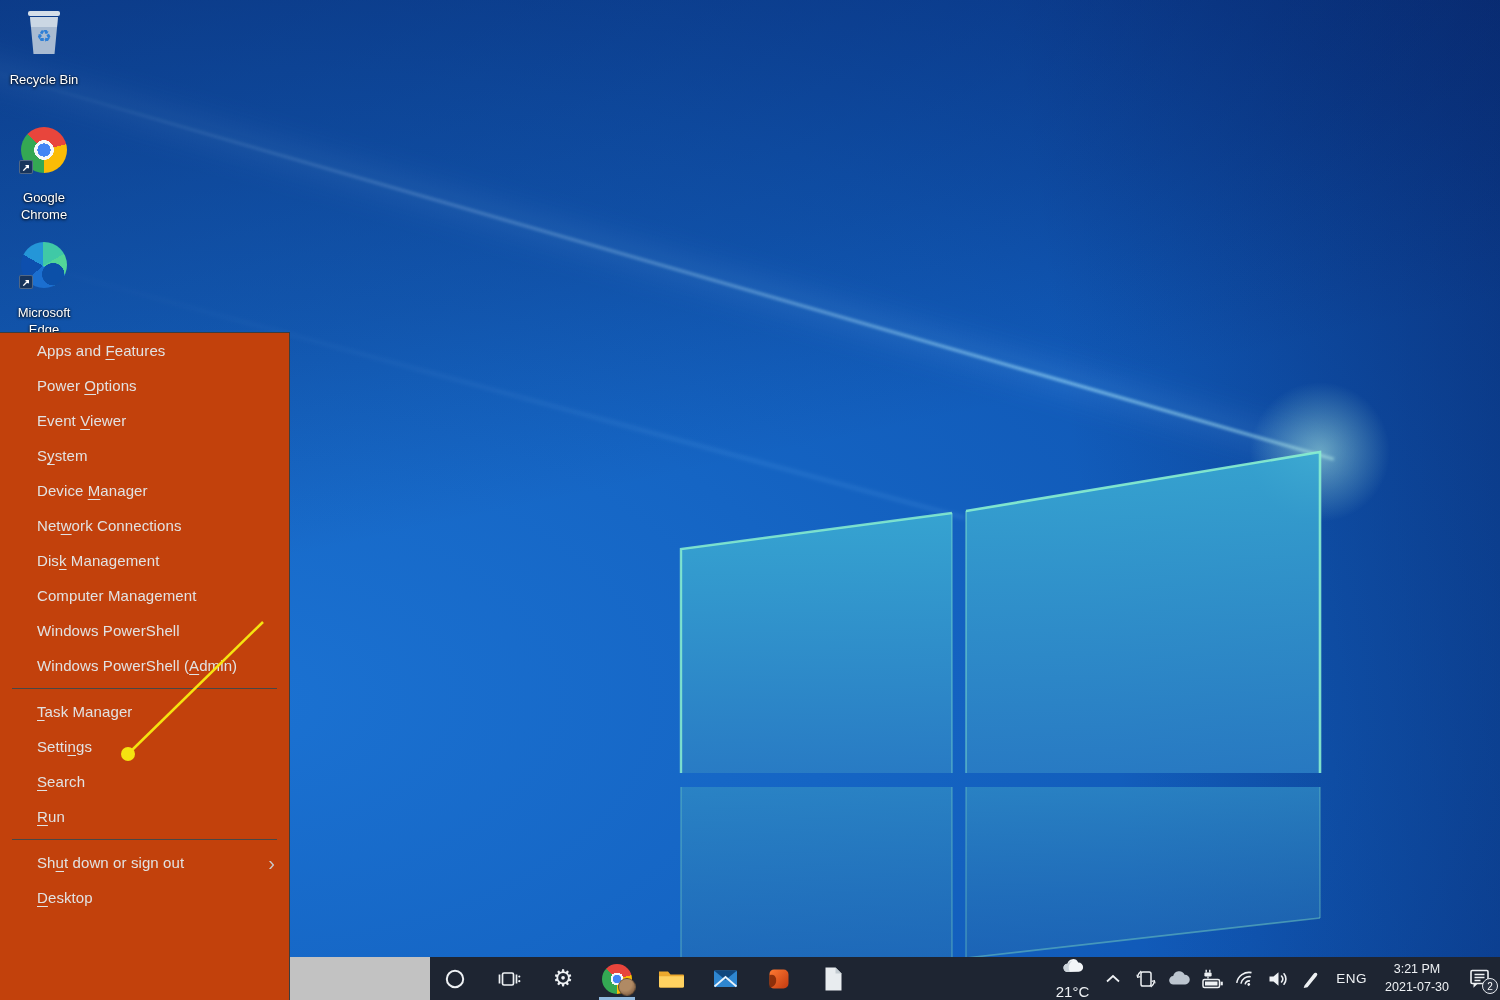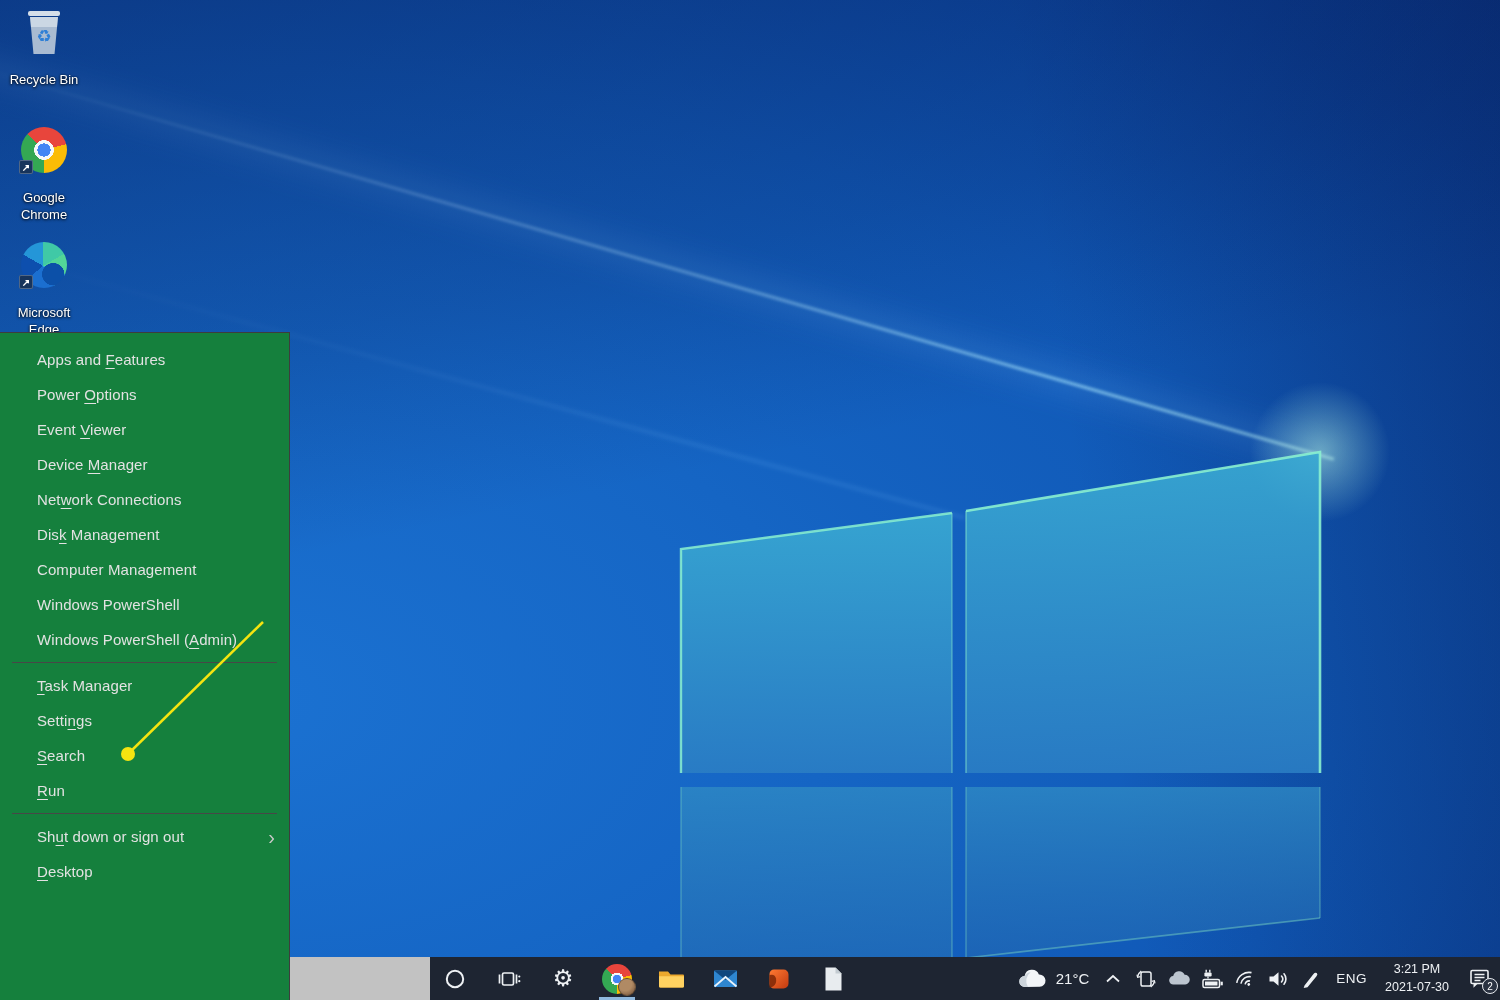--- a/index.html
+++ b/index.html
@@ -37,23 +37,23 @@
     conic-gradient(#e8453c 0 75deg, #fbbc05 75deg 180deg, #34a853 180deg 315deg, #e8453c 315deg 360deg);}
   .edge-ball{width:46px;height:46px;border-radius:50%;background:
     radial-gradient(circle at 70% 70%, #0c50a8 0 24%, rgba(12,80,168,0) 25%),
     conic-gradient(from 150deg at 48% 52%, #1b6fd0 0 80deg, #0d4fae 80deg 150deg,
       #2496d8 150deg 210deg, #40c9a6 210deg 270deg, #52d698 270deg 320deg, #2fa9dc 320deg 360deg);}
   .shortcut-badge{position:absolute;left:0px;bottom:2px;width:14px;height:14px;background:#17345c;
     border-radius:2px;color:#fff;font-size:10px;font-weight:bold;display:flex;align-items:center;
     justify-content:center;box-shadow:0 0 0 1px rgba(255,255,255,.25) inset;}
 
   
-  .winx-menu{position:absolute;left:0;top:332px;bottom:0;width:290px;background:#15803d;
+  .winx-menu{position:absolute;left:0;top:332px;bottom:0;width:290px;background:#c2410c;
     border-top:1px solid #3d3d3d;border-right:1px solid #3d3d3d;box-sizing:border-box;
-    padding-top:9px;z-index:10;}
+    z-index:10;}
   .menu-item{height:35px;display:flex;align-items:center;padding:0 14px 0 37px;
     font-size:15px;color:#e2e2e2;letter-spacing:.1px;}
   .mi-chevron{margin-left:auto;color:#c9c9c9;font-size:20px;line-height:1;font-weight:400;}
   .menu-sep{height:1px;background:#474747;margin:5px 12px;}
   .mn{text-decoration:underline;text-underline-offset:2.5px;}
 
   
   .callout-svg{position:absolute;inset:0;z-index:15;pointer-events:none;}
   .callout-box{position:absolute;left:133px;top:541px;width:271px;height:81px;box-sizing:border-box;
     background:#2e2e2e;border:3px solid #f5e410;z-index:20;display:flex;align-items:center;
@@ -64,21 +64,21 @@
   .search-box{position:absolute;left:290px;top:0;width:140px;height:43px;background:#c2c2c2;}
   .tb-apps{position:absolute;left:432px;top:0;height:43px;display:flex;align-items:center;gap:8px;}
   .tb-icon{width:46px;height:43px;display:flex;align-items:center;justify-content:center;position:relative;}
   .tb-icon.active::after{content:"";position:absolute;left:5px;right:5px;bottom:0;height:3px;background:#8fb8de;}
   .gear{font-size:23px;color:#eef1f4;line-height:1;}
   .chrome-ball.sm{width:30px;height:30px;}
   .chrome-avatar{position:absolute;right:-4px;bottom:-2px;width:16px;height:16px;border-radius:50%;
     background:radial-gradient(circle at 38% 32%, #b08a64 0 45%, #6d4c35 100%);
     border:1px solid rgba(0,0,0,.35);}
   .tray{position:absolute;right:2px;top:0;height:43px;display:flex;align-items:center;gap:7px;color:#eef1f4;}
-  .weather{display:flex;align-items:center;gap:8px;height:43px;padding:0 4px;}
+  .weather{display:flex;align-items:center;gap:8px;height:43px;padding:0 4px;flex-direction:column;}
   .temp{font-size:15px;}
   .tray-item{display:flex;align-items:center;justify-content:center;width:26px;height:43px;}
   .lang{font-size:13.5px;letter-spacing:.5px;padding:0 5px;}
   .clock{font-size:12.5px;text-align:center;line-height:1.4;padding:0 6px;}
   .action{position:relative;width:36px;height:43px;display:flex;align-items:center;justify-content:center;}
   .badge{position:absolute;right:0px;bottom:6px;width:16px;height:16px;border-radius:50%;
     background:#2b3342;border:1px solid #e8ebef;color:#fff;font-size:10px;
     display:flex;align-items:center;justify-content:center;box-sizing:border-box;}
 </style>
 </head>
@@ -284,20 +284,23 @@
       <div class="menu-item">
         <span class="mi-label">Apps and <span class="mn">F</span>eatures</span>
       </div>
       <div class="menu-item">
         <span class="mi-label">Power <span class="mn">O</span>ptions</span>
       </div>
       <div class="menu-item">
         <span class="mi-label">Event <span class="mn">V</span>iewer</span>
       </div>
       <div class="menu-item">
+        <span class="mi-label">S<span class="mn">y</span>stem</span>
+      </div>
+      <div class="menu-item">
         <span class="mi-label">Device <span class="mn">M</span>anager</span>
       </div>
       <div class="menu-item">
         <span class="mi-label">Net<span class="mn">w</span>ork Connections</span>
       </div>
       <div class="menu-item">
         <span class="mi-label">Dis<span class="mn">k</span> Management</span>
       </div>
       <div class="menu-item">
         <span class="mi-label">Computer Management</span>

